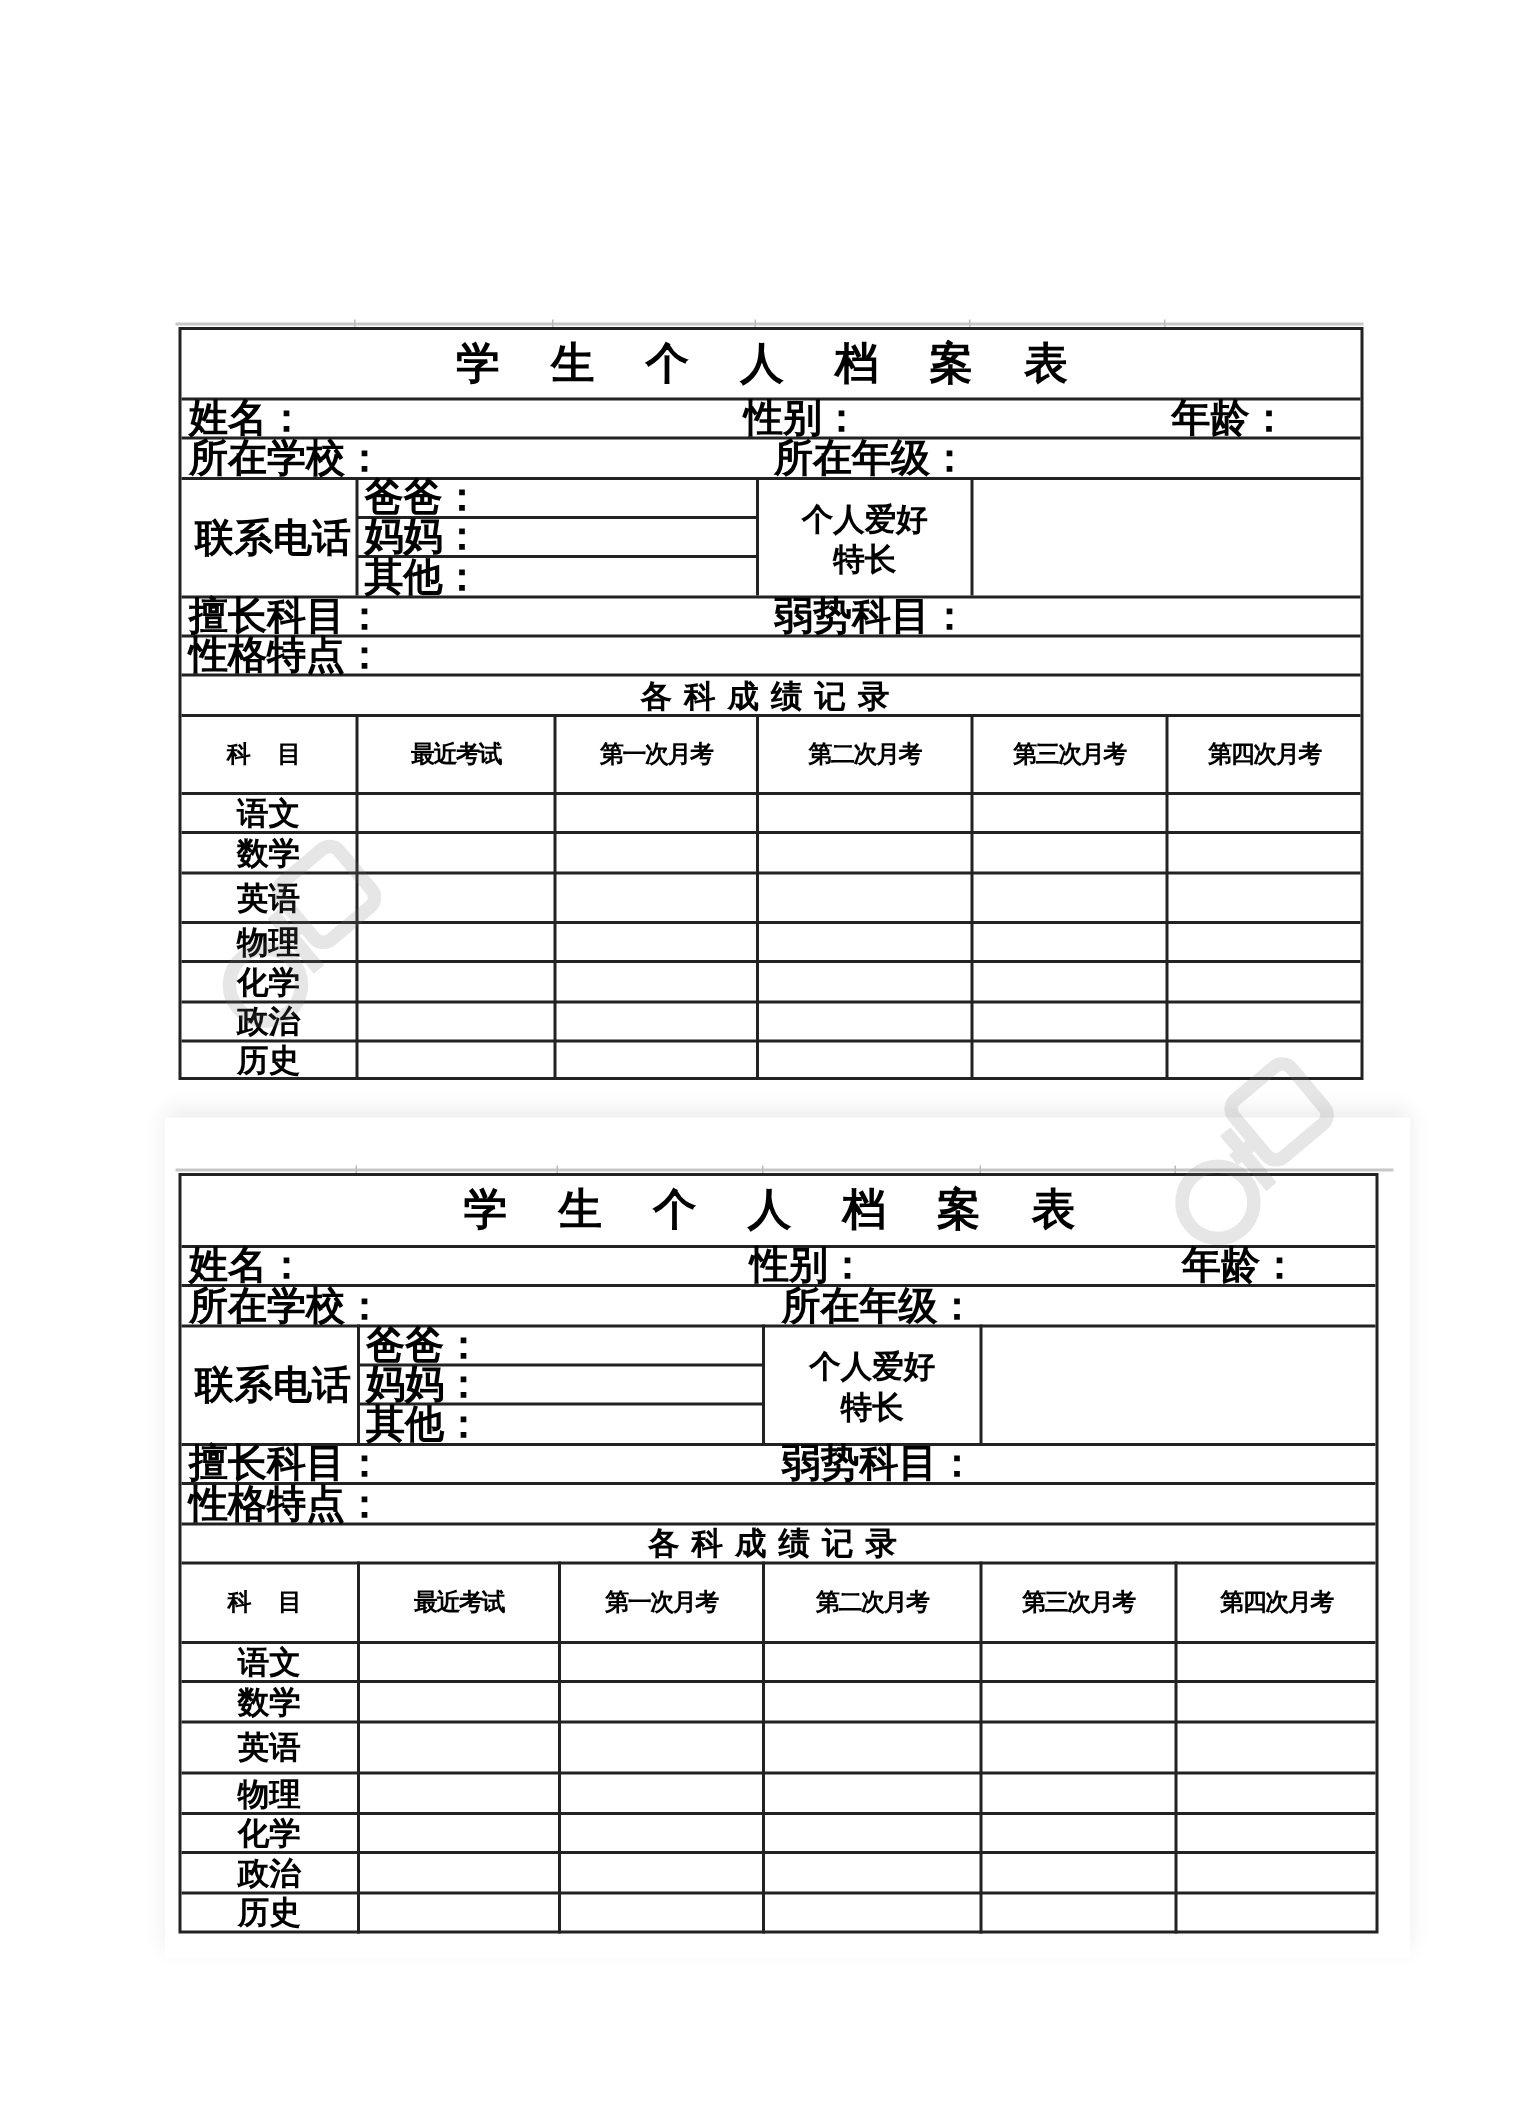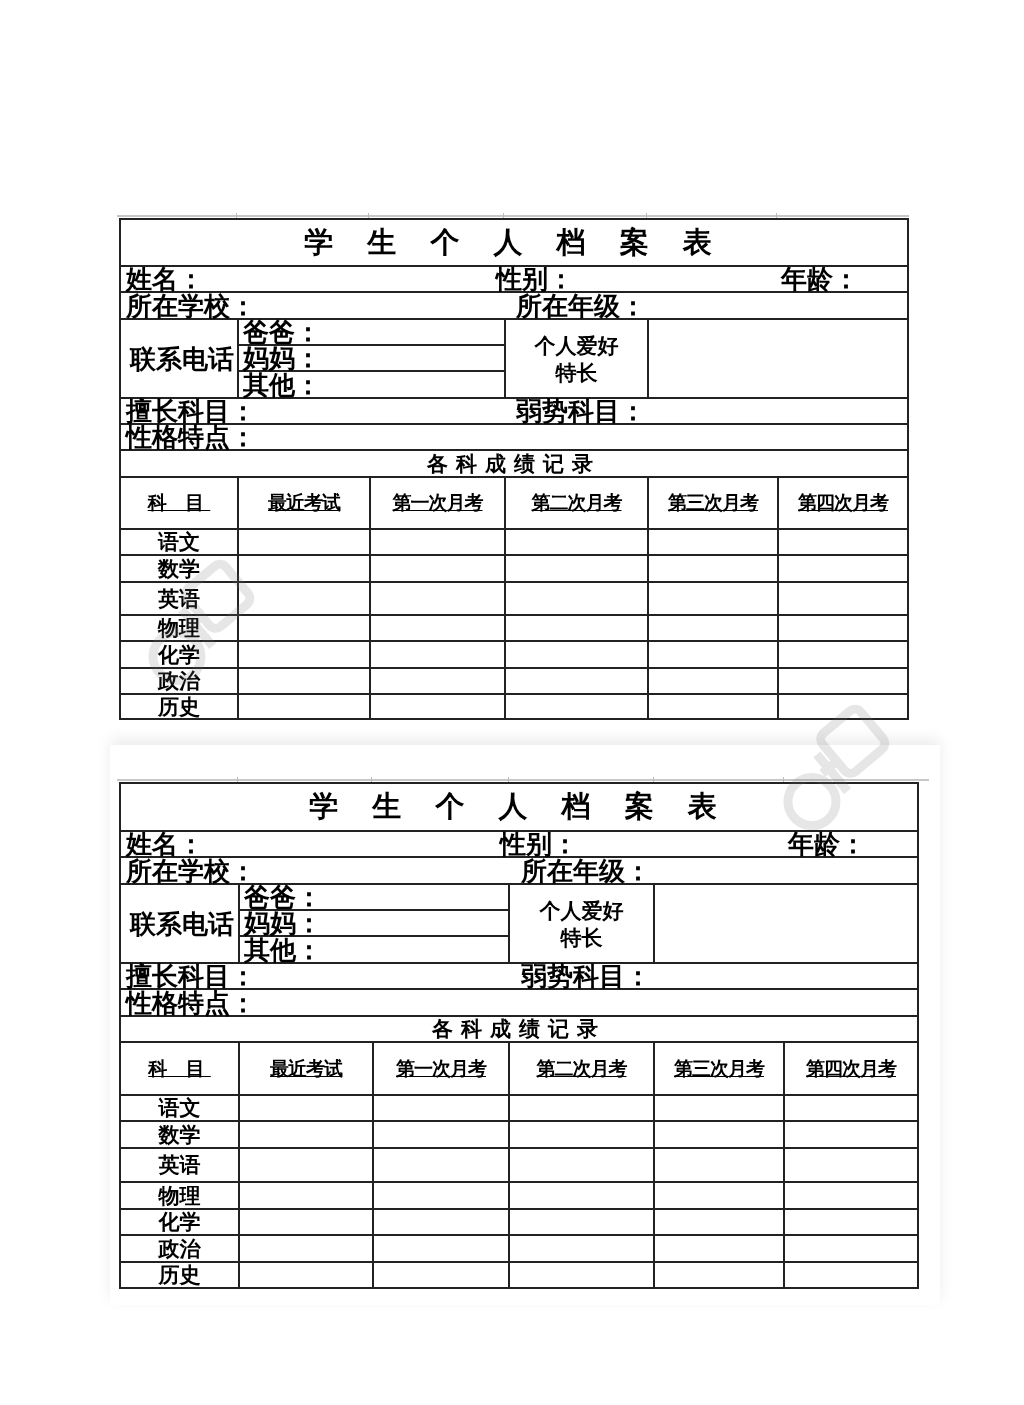--- a/index.html
+++ b/index.html
@@ -19,21 +19,21 @@
   .gridtick { position:absolute; width:1px; height:6px; background:#bbb; }
   .form { position:absolute; border:2px solid #222; box-sizing:border-box; }
   .ln { position:absolute; background:#222; }
   .hl { height:2px; }
   .vl { width:2px; }
   .cell { position:absolute; display:flex; align-items:center; box-sizing:border-box;
           font-weight:bold; white-space:nowrap; }
   .lbl { font-size:26px; padding-left:5px; line-height:24px; font-family:"DejaVu Serif", serif; }
   .doc-title { font-size:29px; letter-spacing:12px; justify-content:center; font-family:"DejaVu Sans", sans-serif; }
   .sect { font-size:21px; letter-spacing:8px; justify-content:center; font-family:"DejaVu Serif", serif; }
-  .hdr { font-size:19px; justify-content:center; font-family:"DejaVu Serif", serif; letter-spacing:-1px;text-decoration:underline; }
+  .hdr { font-size:16px; justify-content:center; font-family:"DejaVu Serif", serif; letter-spacing:-1px; }
   .subj { font-size:21px; justify-content:center; font-family:"DejaVu Serif", serif; }
   .center2 { flex-direction:column; justify-content:center; text-align:center; font-size:21px;
              font-family:"DejaVu Serif", serif; line-height:27px; }
   .watermark { position:absolute; opacity:0.18; pointer-events:none; }
 </style>
 </head>
 <body>
 
 <div class="header">
   <div class="logo">

